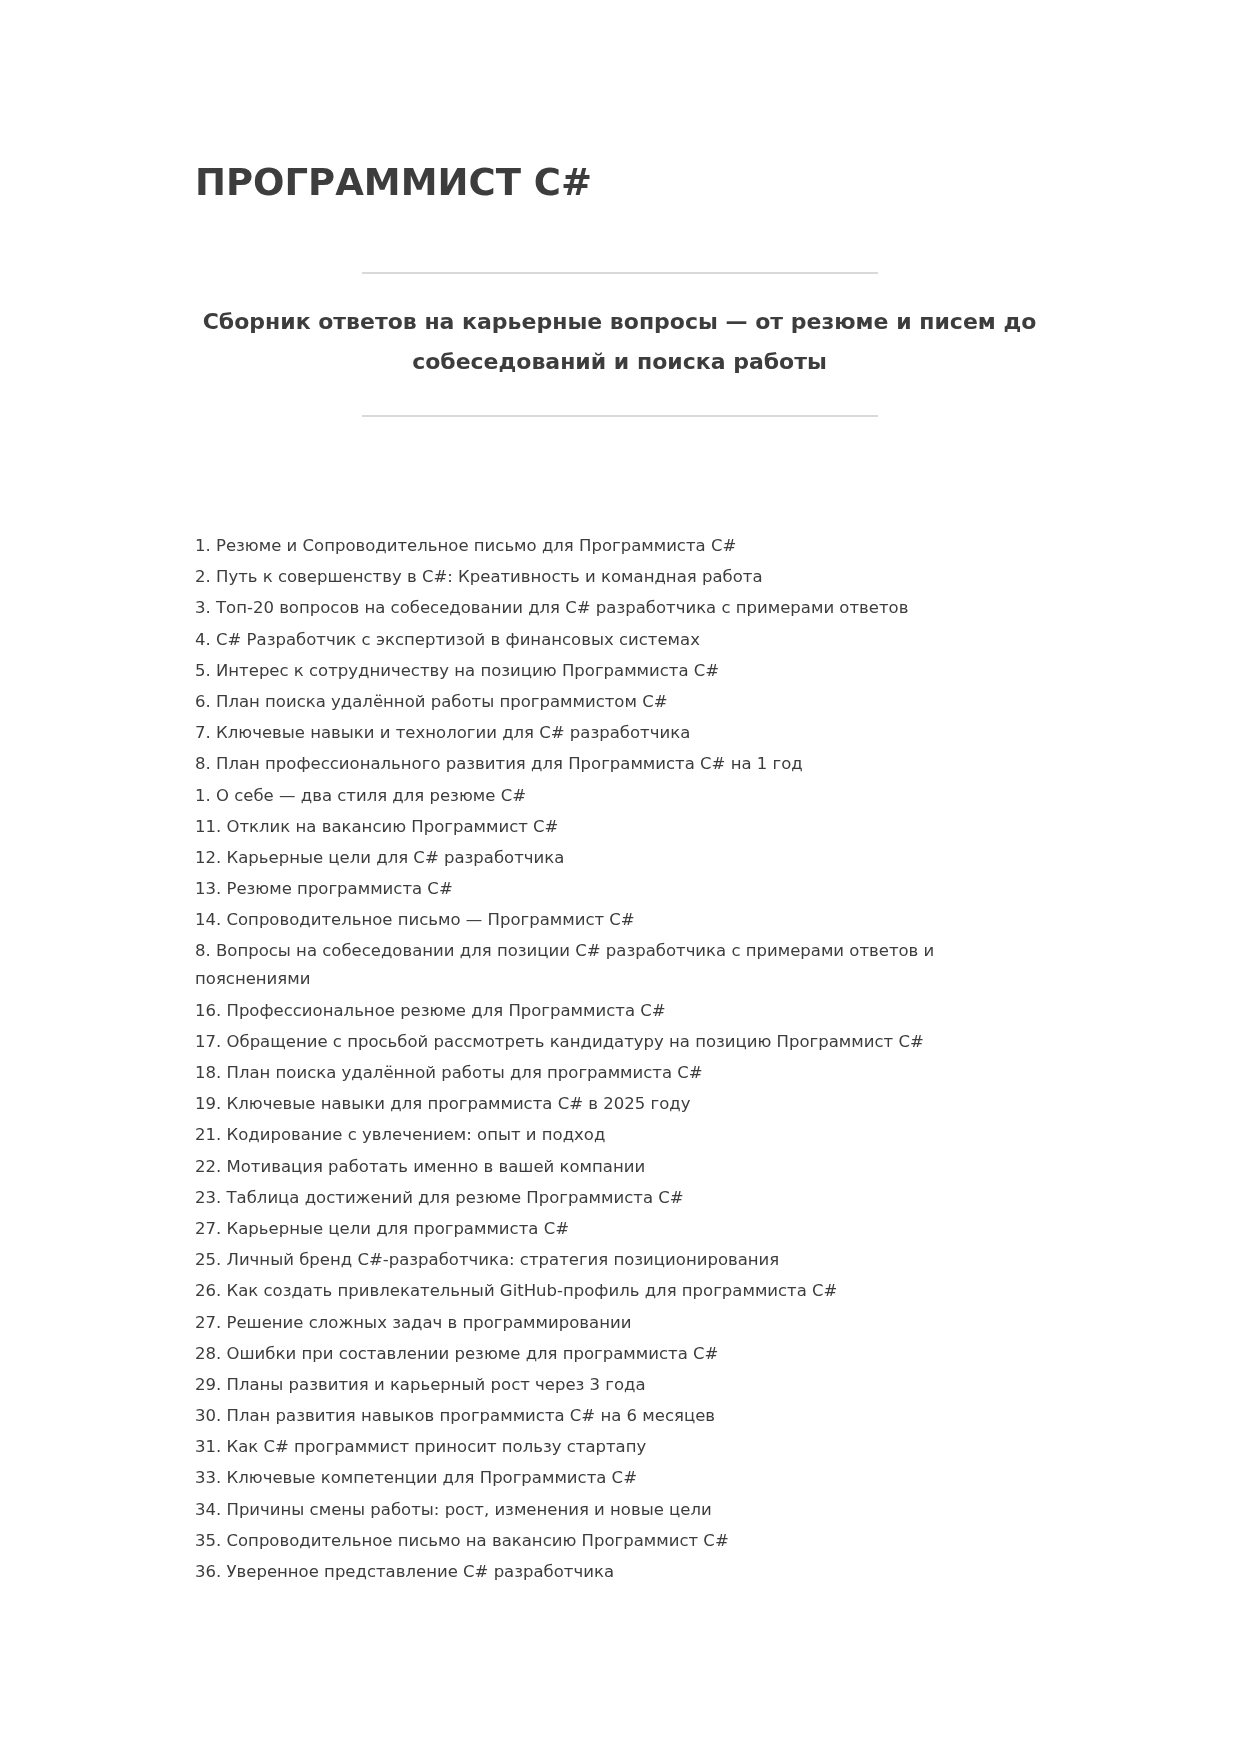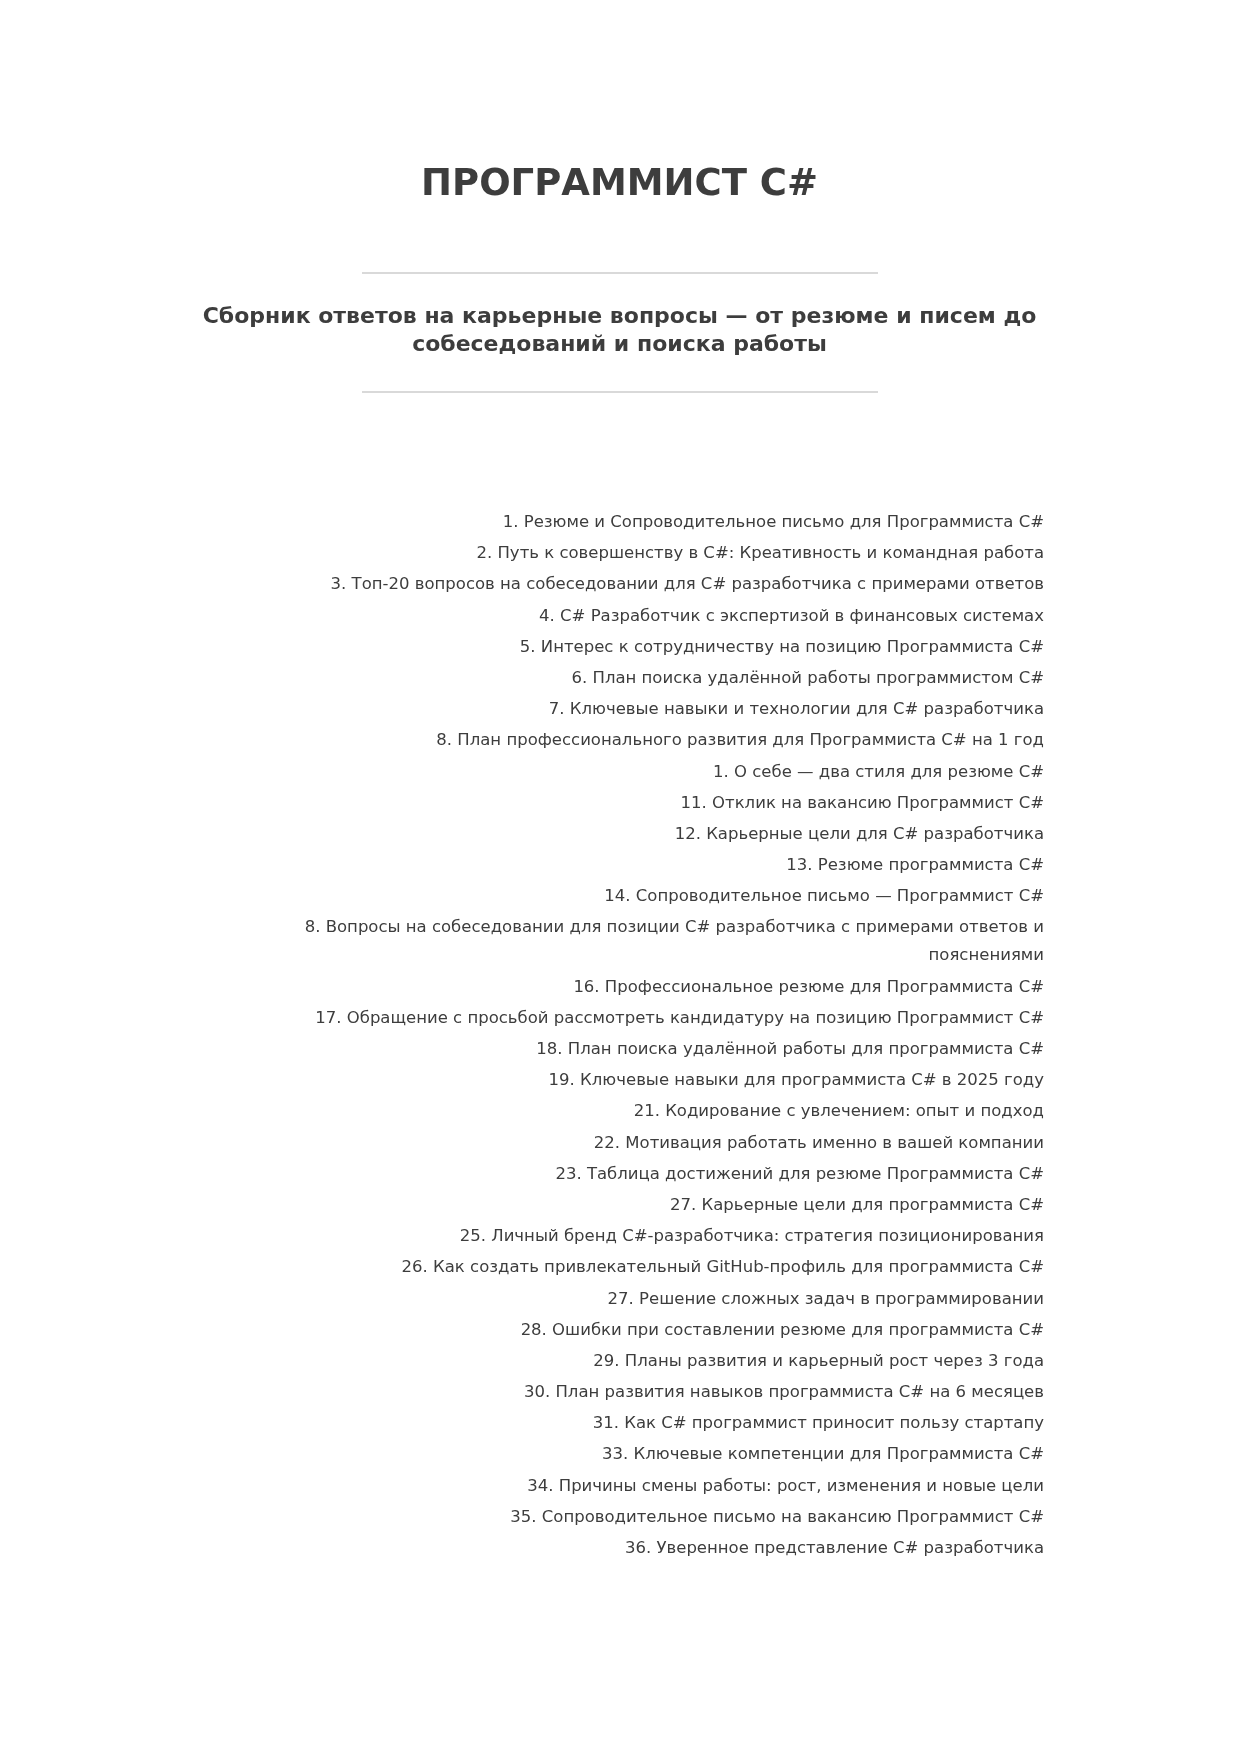--- a/index.html
+++ b/index.html
@@ -21,49 +21,49 @@
     height: 1753px;
     padding: 0 195px;
     background: var(--bg, #ffffff);
   }
   .title {
     margin: 0;
     padding-top: 157px;
     font-size: 37px;
     line-height: 52px;
     font-weight: 700;
-    text-align: center;
+    text-align: left;
     color: var(--text, #3d3d3d);
   }
   .divider {
     width: 516px;
     height: 2px;
     margin: 0 auto;
     background: var(--divider, #d9d9d9);
   }
   .divider.top { margin-top: 63px; }
   .divider.bottom { margin-top: 33px; }
   .subtitle {
     margin: 28px 0 0 0;
     font-size: 22px;
-    line-height: 28px;
+    line-height: 40px;
     font-weight: 600;
     text-align: center;
     color: var(--text, #3d3d3d);
   }
   .toc {
     margin-top: 115px;
   }
   .toc-item {
     font-size: 16.5px;
     line-height: 28px;
     margin: 0 0 3.2px 0;
     font-weight: 400;
     color: var(--text, #3d3d3d);
-    text-align: right;
+    text-align: left;
   }
 </style>
 </head>
 <body>
 
 <div class="page">
   <h1 class="title">ПРОГРАММИСТ C#</h1>
 
   <div class="divider top"></div>
 

